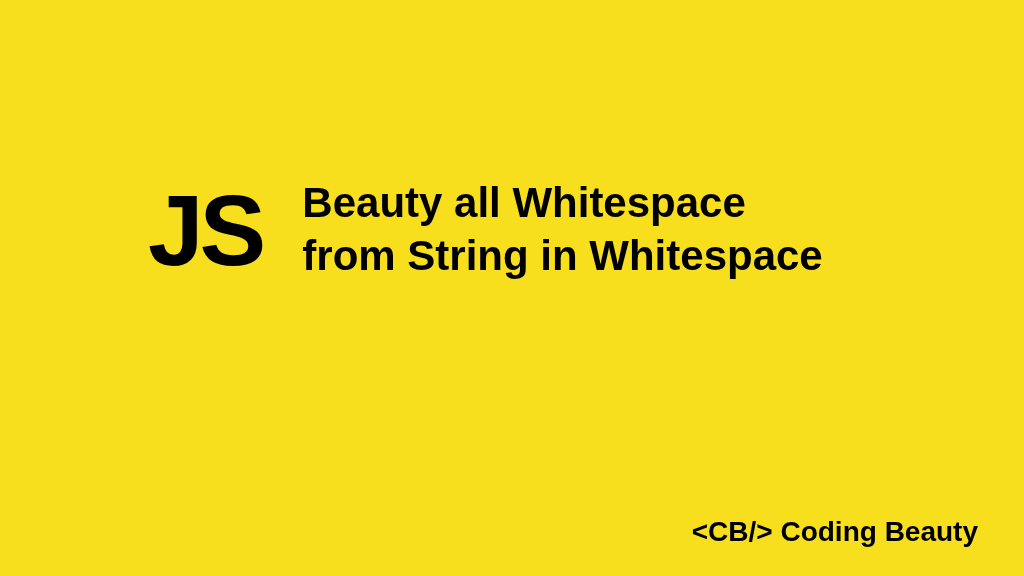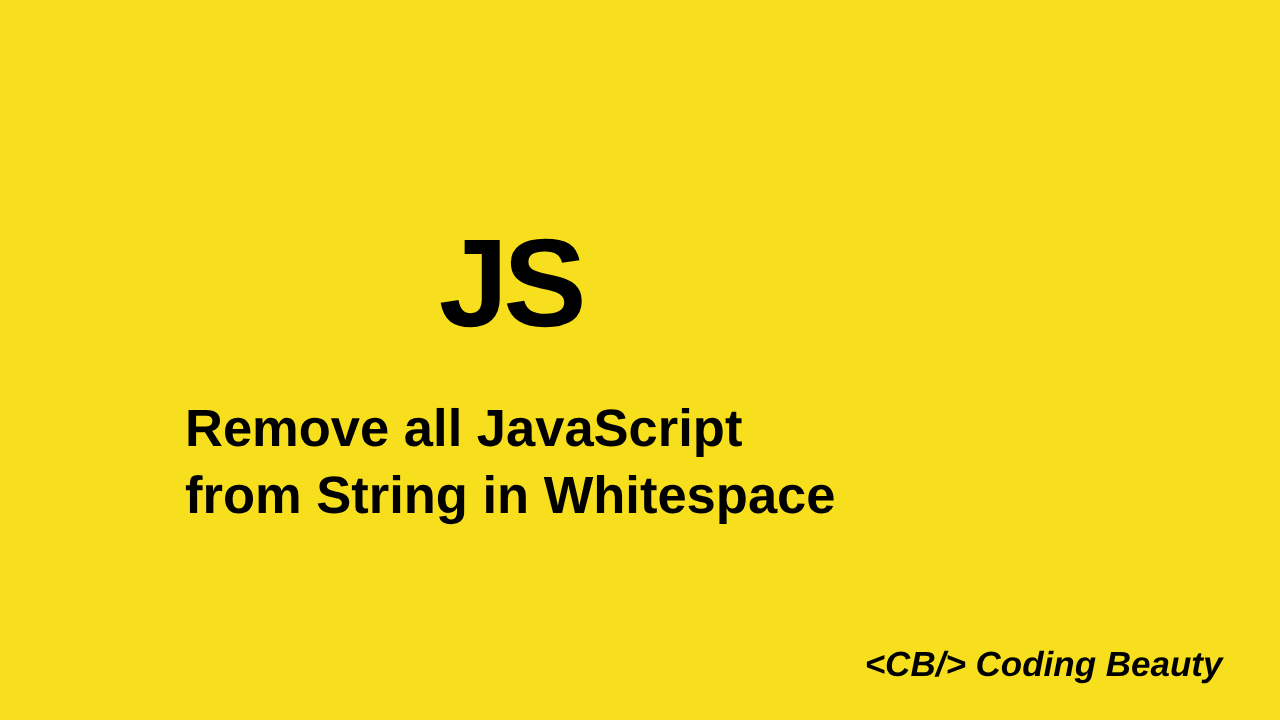--- a/index.html
+++ b/index.html
@@ -1,19 +1,18 @@
 <!DOCTYPE html>
 <html><head>
   <meta charset="utf-8">
   <style>
     * {
       margin: 0;
       padding: 0;
       box-sizing: border-box;
-      flex-direction: column;
     }
     body {
       width: 1024px;
       height: 576px;
       background-color: #f7df1e;
       font-family: -apple-system, BlinkMacSystemFont, 'Segoe UI', Helvetica, Arial, sans-serif;
       position: relative;
       overflow: hidden;
     }
     .content {
@@ -37,27 +36,26 @@
       color: #000000;
       line-height: 1.25;
     }
     .footer {
       position: absolute;
       bottom: 28px;
       right: 46px;
       font-size: 28px;
       font-weight: 600;
       color: #000000;
-      font-style: italic;
     }
   </style>
 </head>
 <body>
 
 <div class="content">
   <div class="js-logo">JS</div>
   <div class="title">
-    <div>Remove all JavaScript</div>
+    <div>Beauty all Whitespace</div>
     <div>from String in Whitespace</div>
   </div>
 </div>
 
 <div class="footer">&lt;CB/&gt; Coding Beauty</div>
 
 </body></html>

